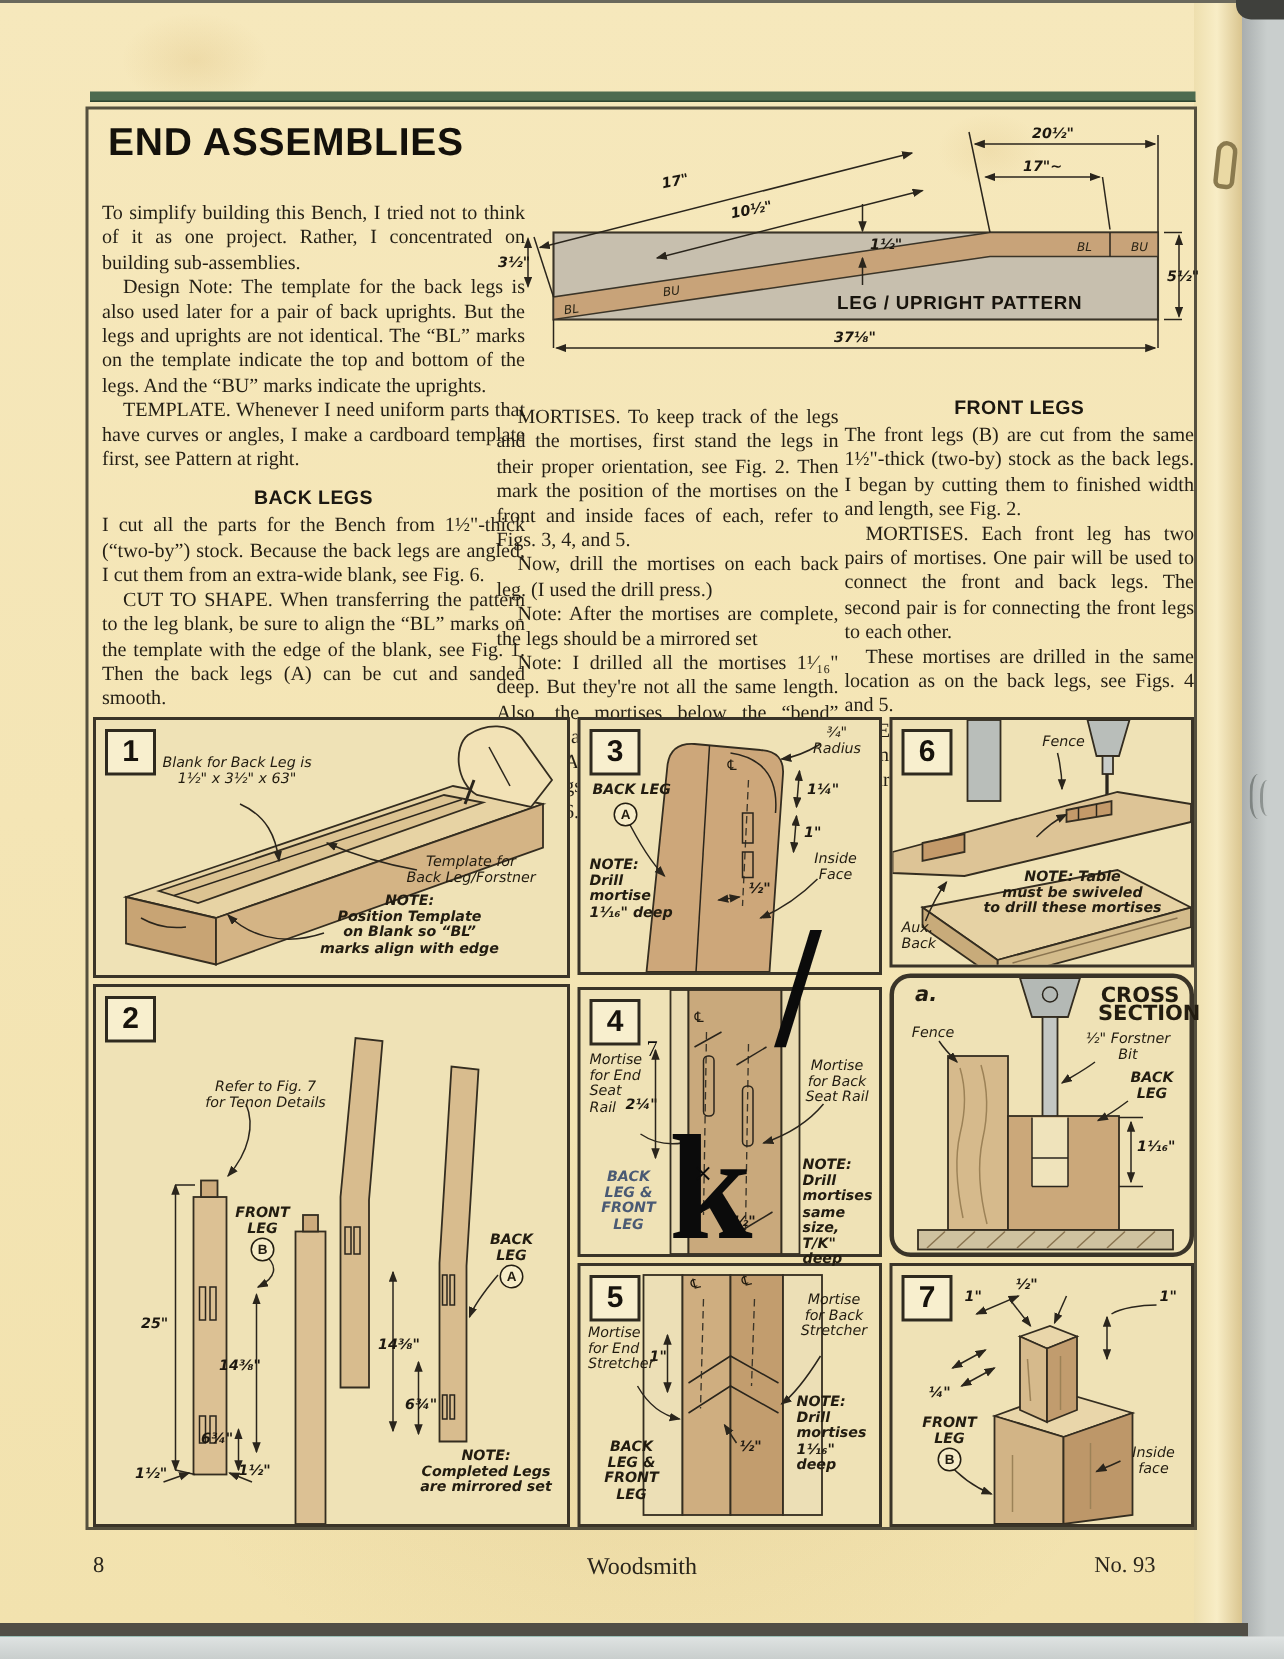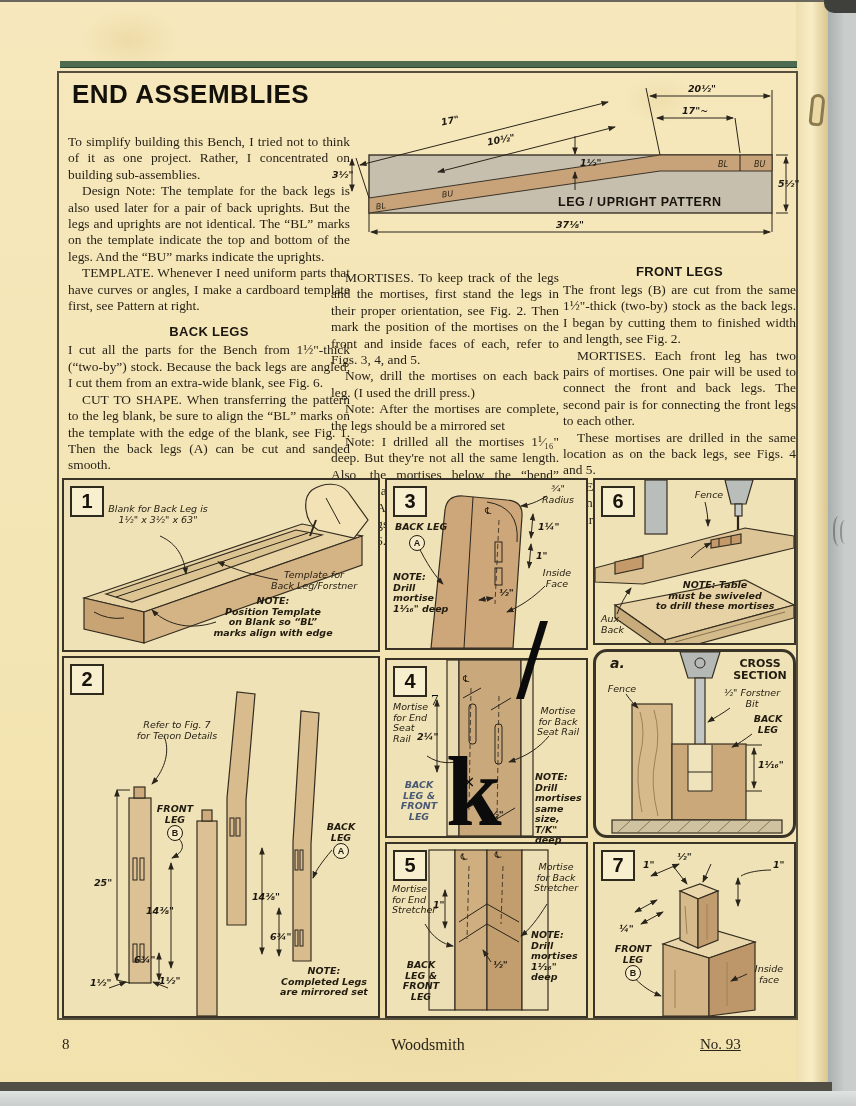--- a/index.html
+++ b/index.html
@@ -376,21 +376,21 @@
           <line x1="162" y1="180" x2="174" y2="169"></line>
       </g>
       <line x1="158" y1="96" x2="158" y2="136" class="ln" marker-start="url(#arr)" marker-end="url(#arr)"></line>
       <line x1="150" y1="93" x2="166" y2="93" class="ln"></line>
       <line x1="150" y1="139" x2="166" y2="139" class="ln"></line>
       <path d="M30,42 C34,48 38,52 42,56" class="ln" marker-end="url(#arr)"></path>
       <path d="M134,56 C126,62 118,66 112,70" class="ln" marker-end="url(#arr)"></path>
       <path d="M156,82 C148,88 142,92 136,95" class="ln" marker-end="url(#arr)"></path>
     </svg>
     <div class="lbl lbl-b" style="left:14px;top:6px;font-size:14px;">a.</div>
-    <div class="lbl lbl-b" style="left:136px;top:6px;width:56px;font-style:normal;font-size:11px;line-height:12px;">CROSS
+    <div class="lbl lbl-b" style="left:136px;top:6px;width:56px;font-style:normal;font-size:14px;line-height:12px;">CROSS
 SECTION</div>
     <div class="lbl" style="left:6px;top:32px;width:40px;">Fence</div>
     <div class="lbl" style="left:118px;top:36px;width:76px;">½" Forstner
 Bit</div>
     <div class="lbl lbl-b" style="left:150px;top:62px;width:44px;">BACK
 LEG</div>
     <div class="dim" style="left:162px;top:108px;">1¹⁄₁₆"</div>
   </div>
 
   <div class="panel" style="left:593px;top:842px;width:203px;height:176px;">
@@ -425,17 +425,17 @@
     <div class="lbl" style="left:152px;top:120px;width:44px;">Inside
 face</div>
   </div>
 
   <div class="artifact" style="left:516px;top:610px;font:95px/95px 'DejaVu Sans',sans-serif;">/</div>
   <div class="artifact" style="left:446px;top:742px;font:bold 100px/100px 'Liberation Serif',serif;">k</div>
   <div class="artifact" style="left:462px;top:772px;font:16px 'DejaVu Sans',sans-serif;">×</div>
 
   <div class="footer" style="left:62px;top:1036px;">8</div>
   <div class="footer" style="left:328px;top:1036px;width:200px;text-align:center;font-size:16px;">Woodsmith</div>
-  <div class="footer" style="left:700px;top:1036px;width:100px;text-align:left;text-decoration:underline;">No. 93</div>
+  <div class="footer" style="left:700px;top:1036px;width:100px;text-align:center;">No. 93</div>
 
   <div class="bottom-edge"></div>
   <div class="bottom-gray"></div>
 </div>
 
 </body></html>

